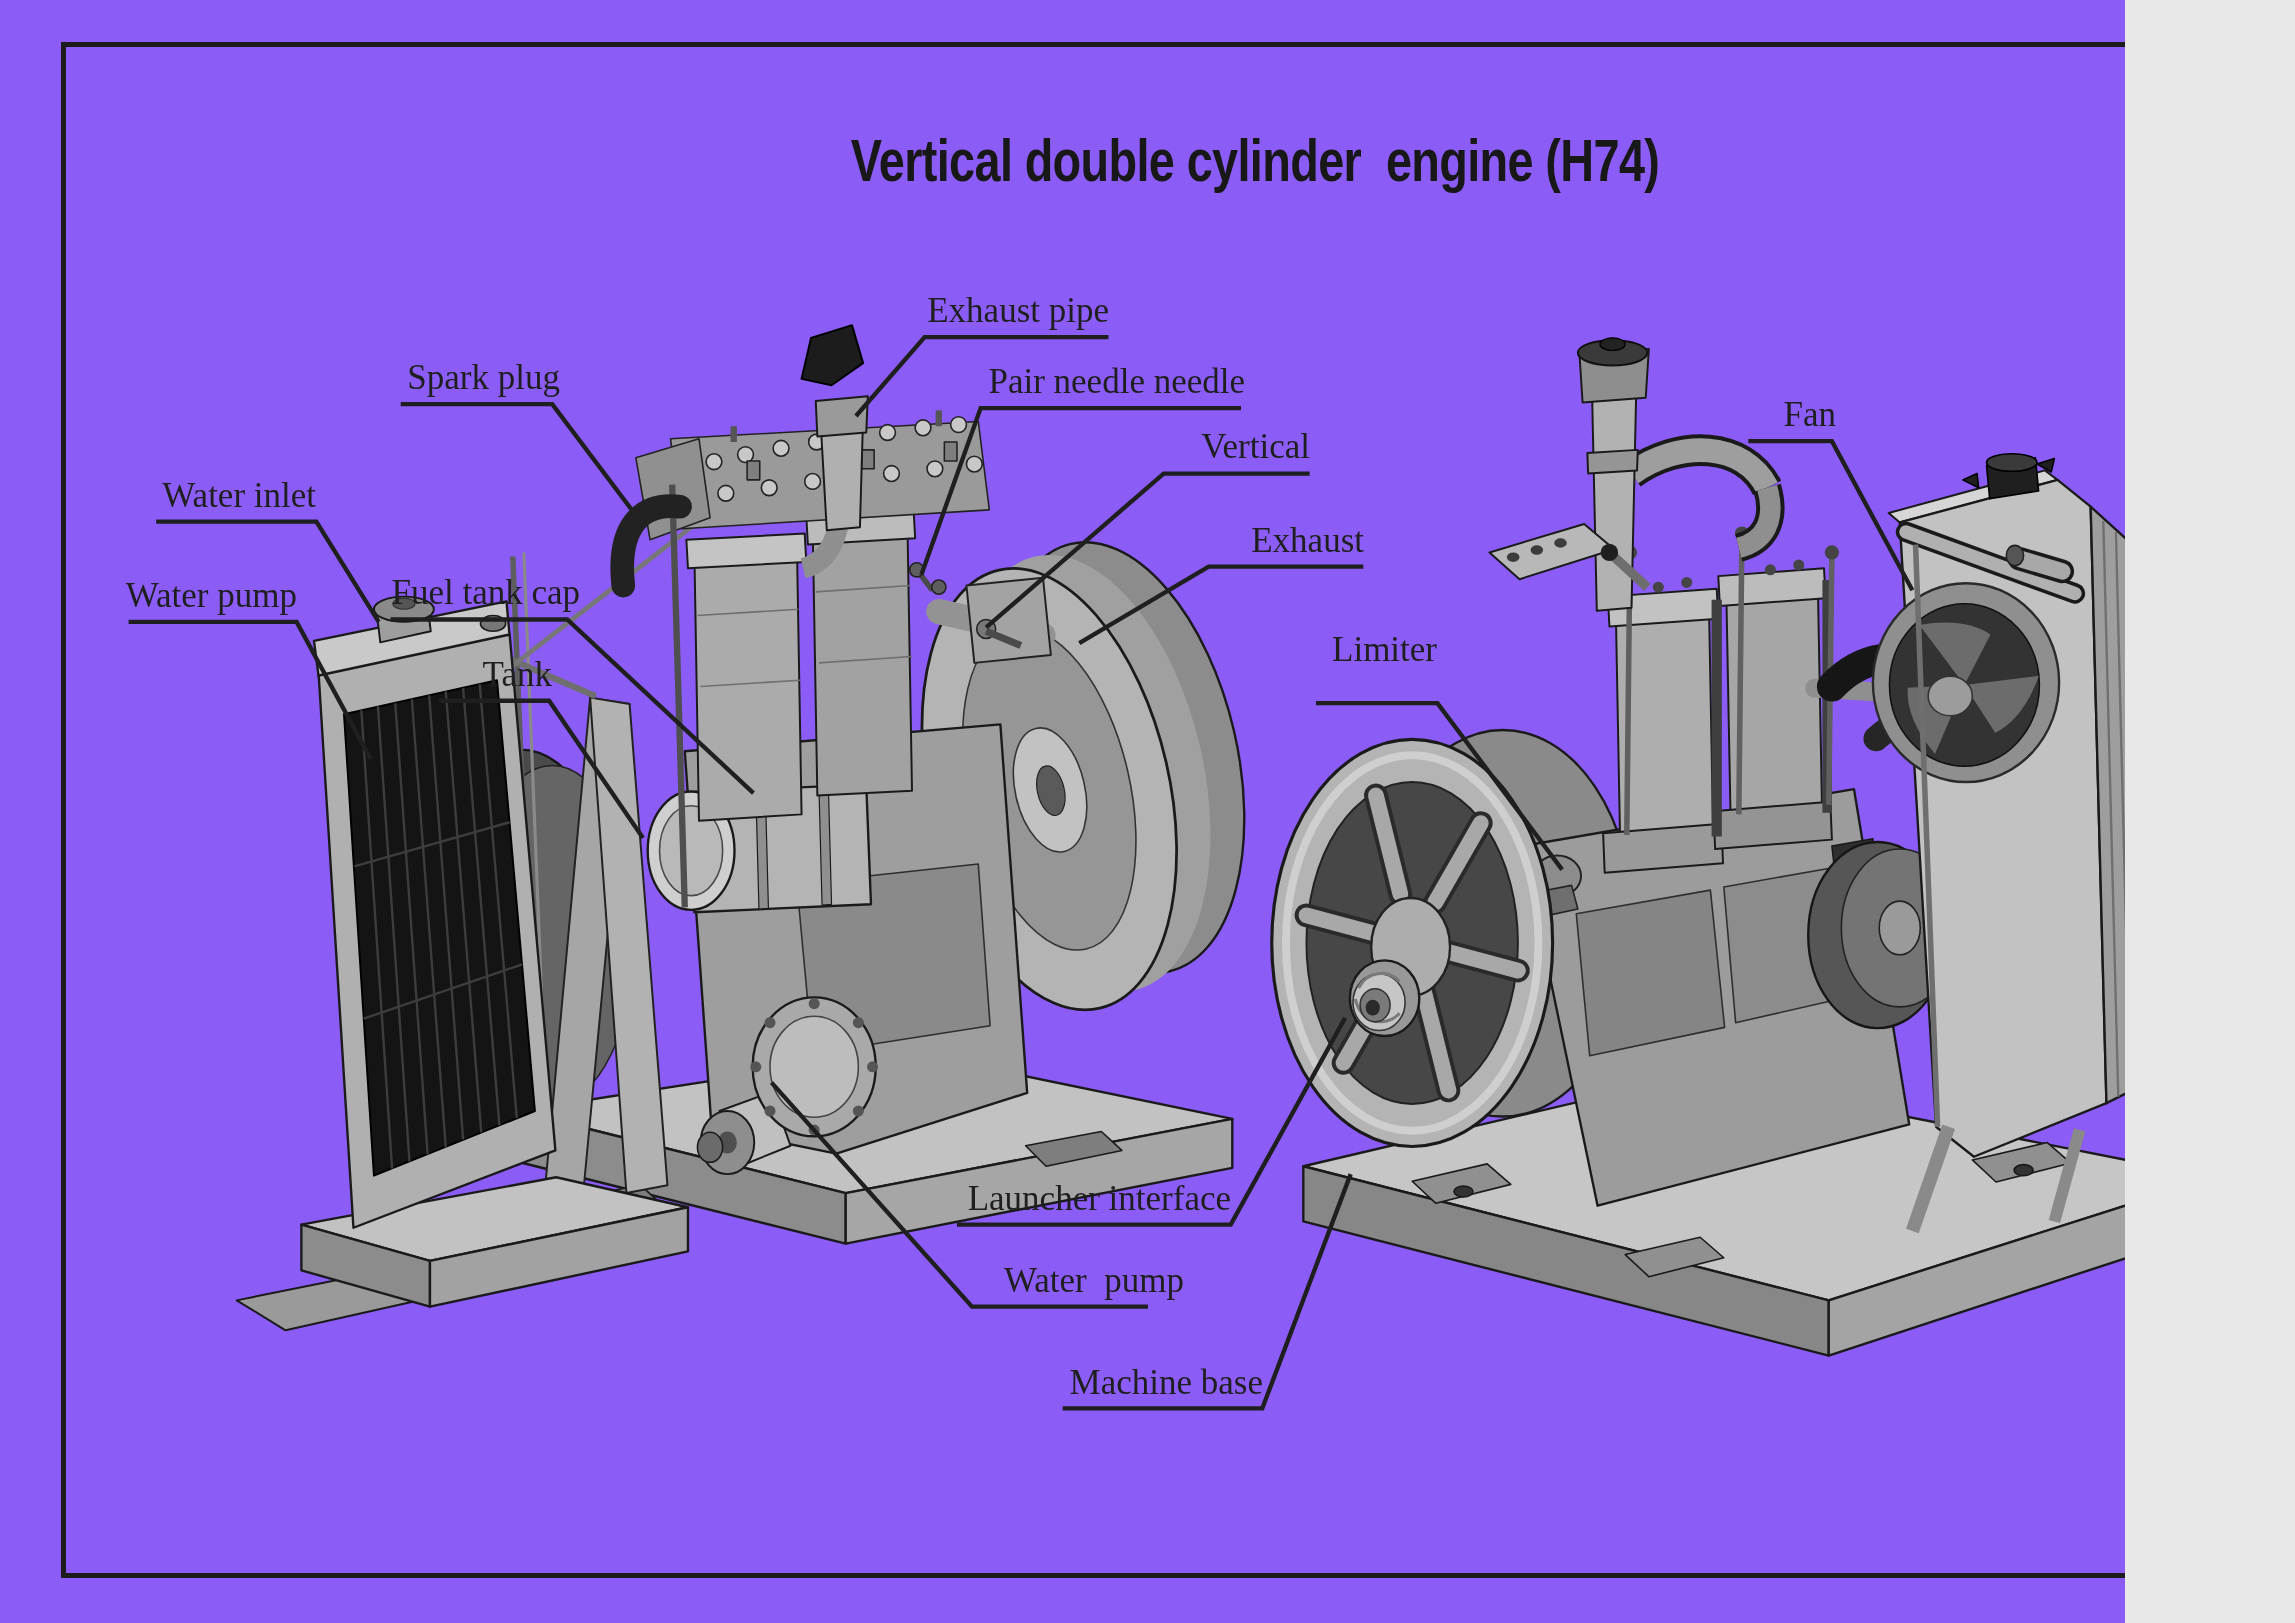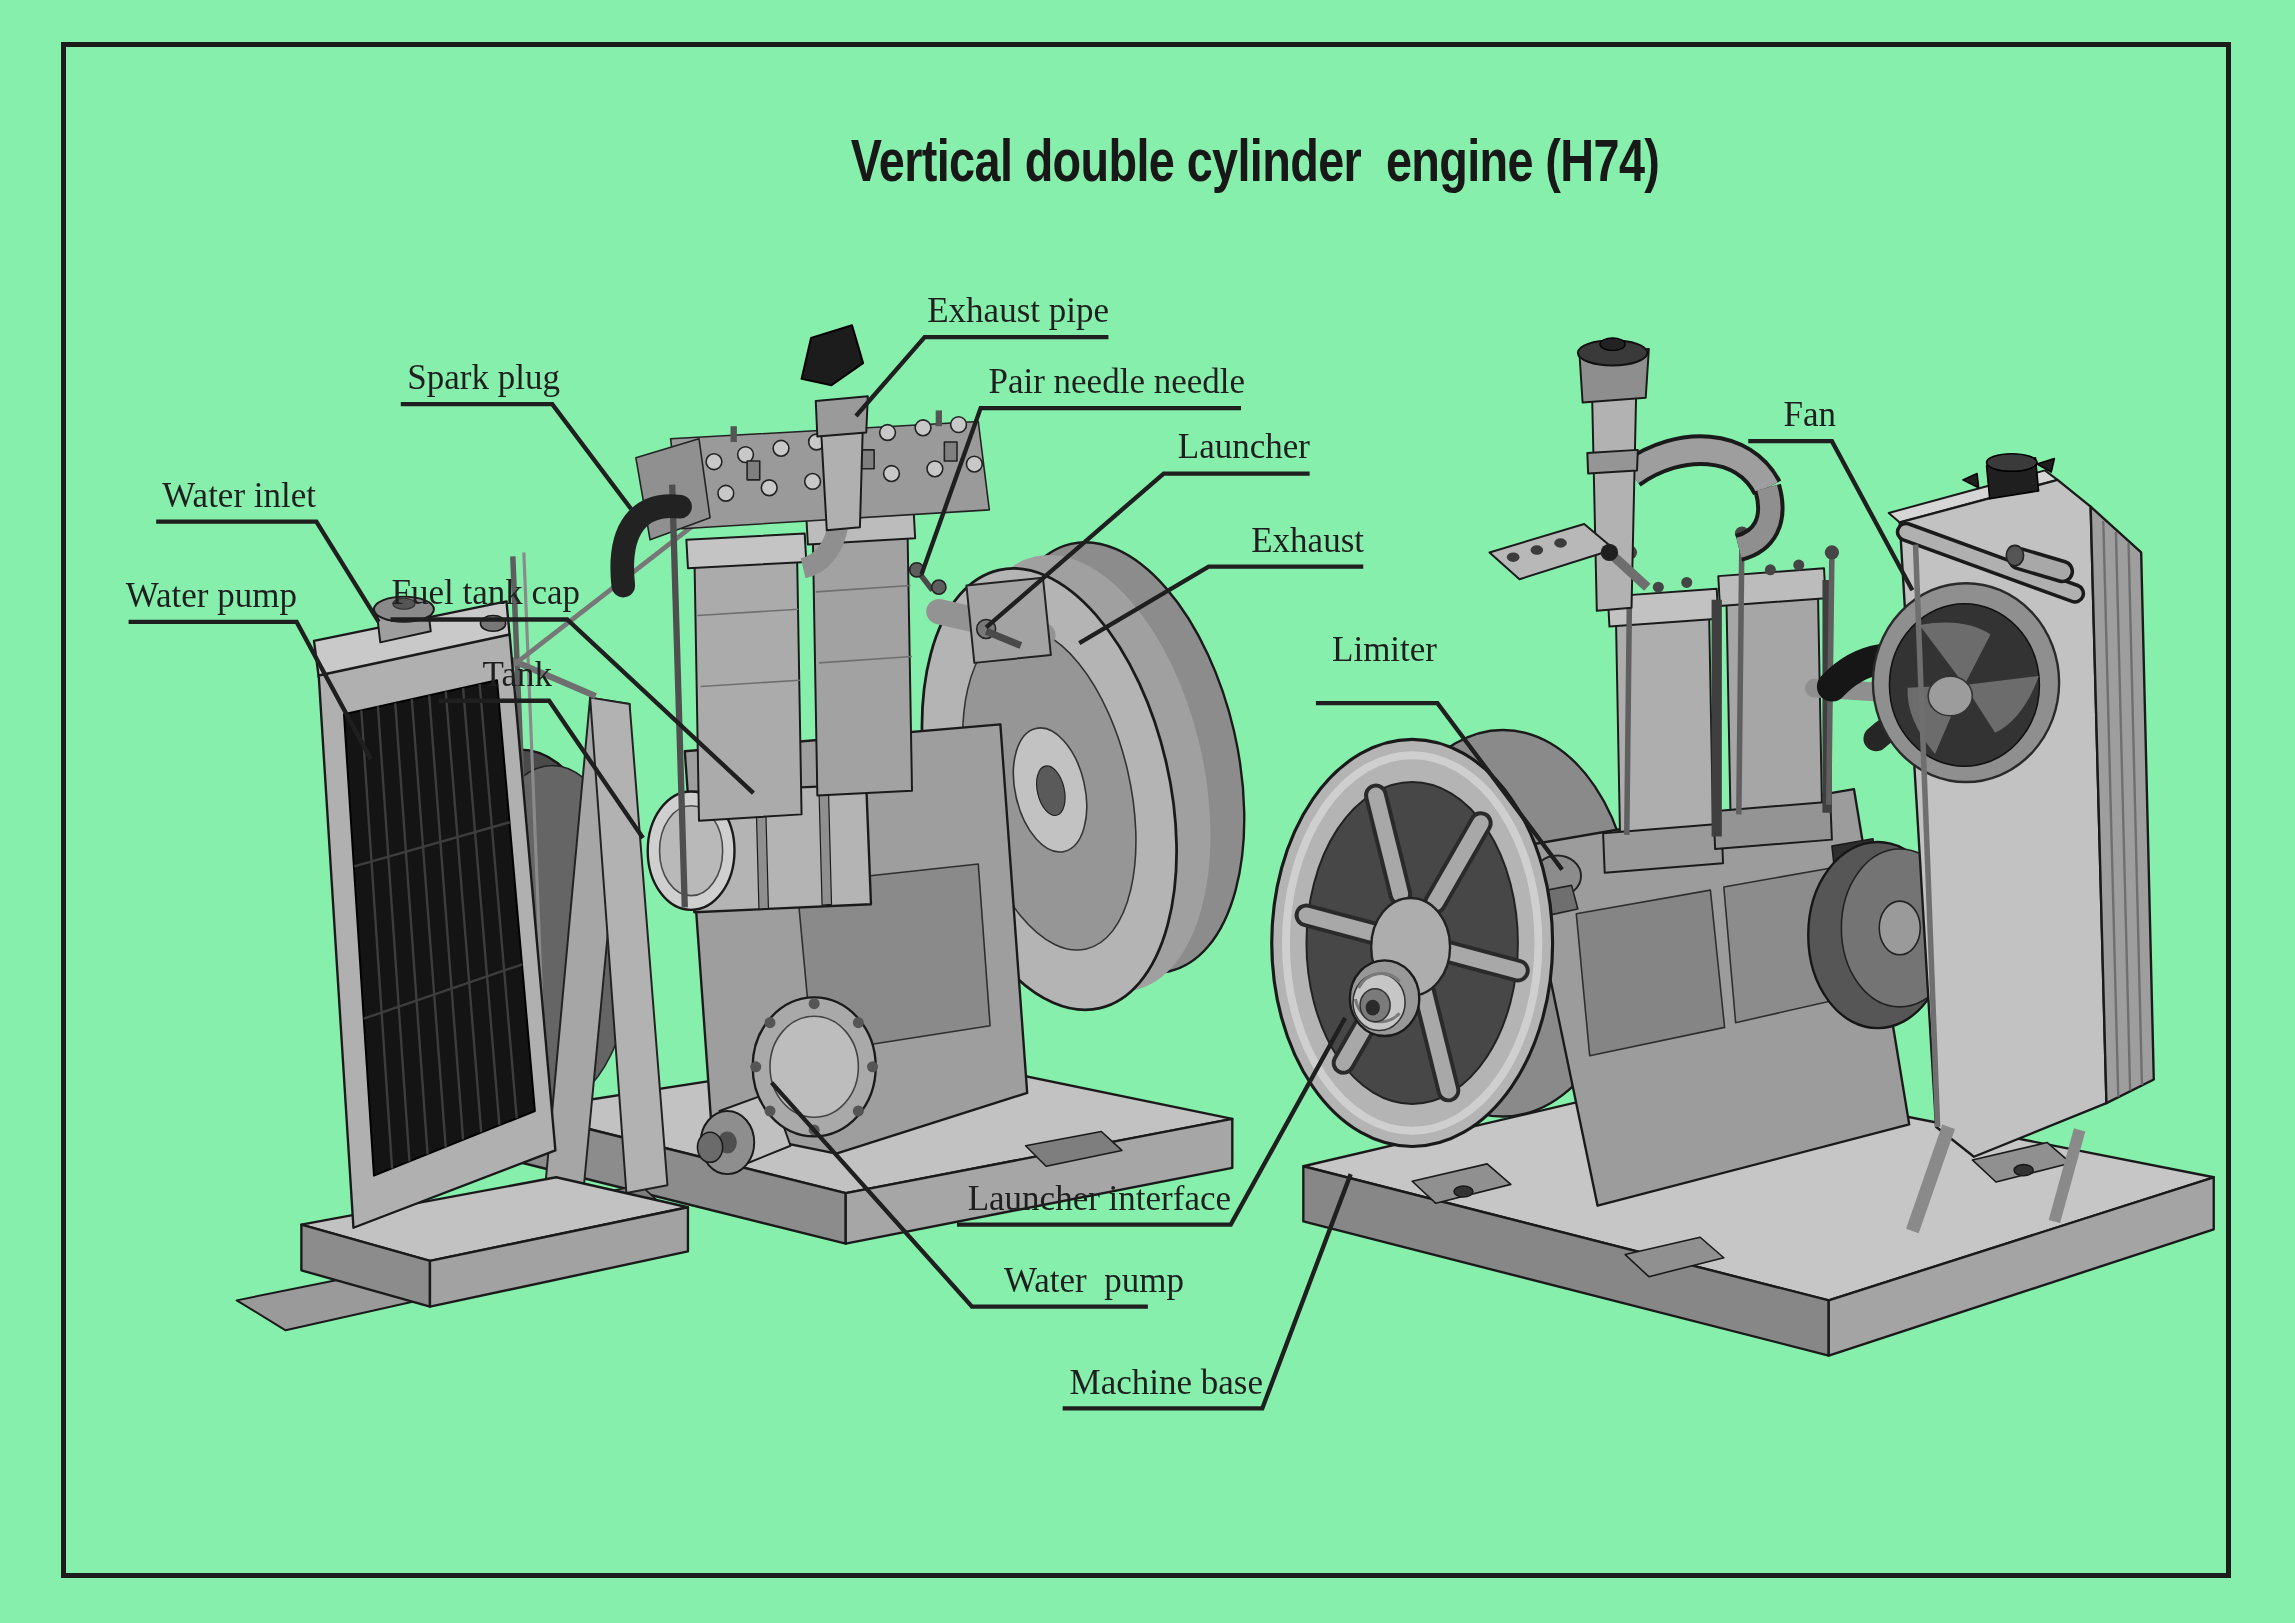--- a/index.html
+++ b/index.html
@@ -1,16 +1,16 @@
 <!DOCTYPE html>
 <html style="font-size:12.6px"><head>
 <meta charset="utf-8">
 <style>
   html,body{margin:0;padding:0;background:#e8e8e8;}
-  #page{position:relative;width:2295px;height:1624px;background:#86efac;overflow:hidden;
+  #page{position:relative;width:2125px;height:1624px;background:#8b5cf6;overflow:hidden;
         font-family:"Liberation Serif",serif;color:#1f1f1f;}
   #frame{position:absolute;left:61px;top:42px;width:2170px;height:1536px;
          border:5.5px solid #1c1c1c;box-sizing:border-box;}
   #diagram-svg{position:absolute;left:0;top:0;}
   .callout{position:absolute;font-size:35px;line-height:1.1;text-align:right;
            white-space:pre;color:#1f1f1f;}
   #title{position:absolute;left:1255px;top:126px;transform:translateX(-50%) scaleX(0.78);
          transform-origin:center top;white-space:pre;font-family:"Liberation Sans",sans-serif;
          font-weight:bold;font-size:60px;letter-spacing:-0.8px;color:#181818;}
 </style>
@@ -364,21 +364,21 @@
       <polyline points="1668,891 1822,891 1980,1102"></polyline>
       <polyline points="1213,1552 1560,1552 1705,1290"></polyline>
       <polyline points="1455,1656 1232,1656 978,1372"></polyline>
       <polyline points="1347,1785 1600,1785 1712,1488"></polyline>
     </g>
   </svg>
 
   <div class="callout" style="left:925px;top:292px;width:184px">Exhaust pipe</div>
   <div class="callout" style="left:393px;top:359px;width:167px">Spark plug</div>
   <div class="callout" style="left:977px;top:363px;width:268px">Pair needle needle</div>
-  <div class="callout" style="left:1160px;top:428px;width:150px">Launcher</div>
+  <div class="callout" style="left:1160px;top:428px;width:150px">Vertical</div>
   <div class="callout" style="left:1205px;top:522px;width:159px">Exhaust</div>
   <div class="callout" style="left:152px;top:477px;width:164px">Water inlet</div>
   <div class="callout" style="left:125px;top:577px;width:172px">Water pump</div>
   <div class="callout" style="left:380px;top:574px;width:200px">Fuel tank cap</div>
   <div class="callout" style="left:429px;top:656px;width:123px">Tank</div>
   <div class="callout" style="left:1741px;top:396px;width:95px">Fan</div>
   <div class="callout" style="left:1312px;top:631px;width:125px">Limiter</div>
   <div class="callout" style="left:953px;top:1180px;width:278px">Launcher interface</div>
   <div class="callout" style="left:1004px;top:1262px;width:180px">Water  pump</div>
   <div class="callout" style="left:1059px;top:1364px;width:204px">Machine base</div>

